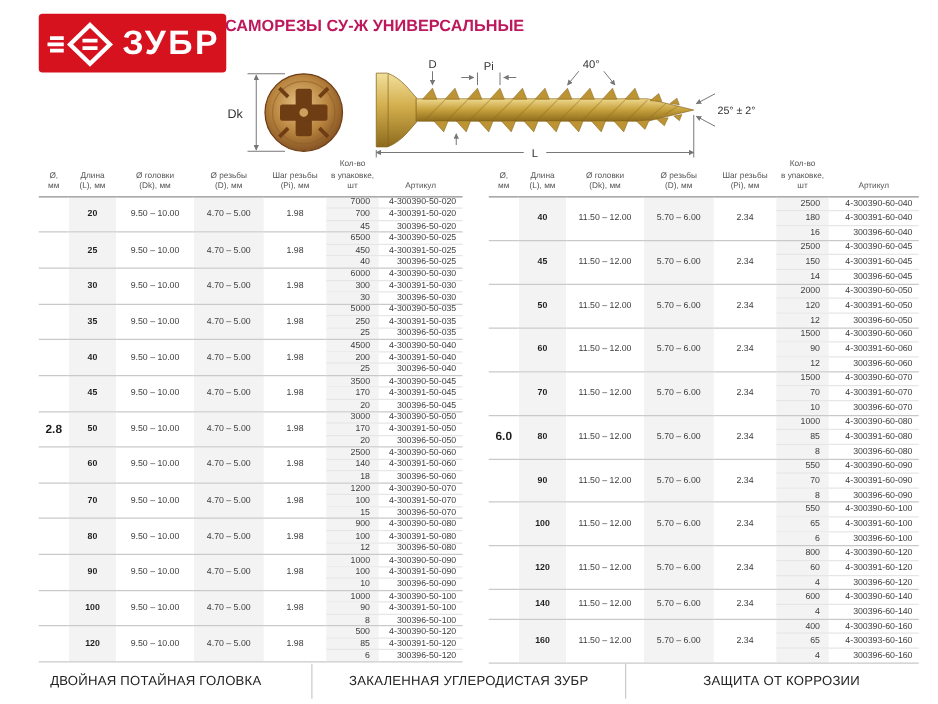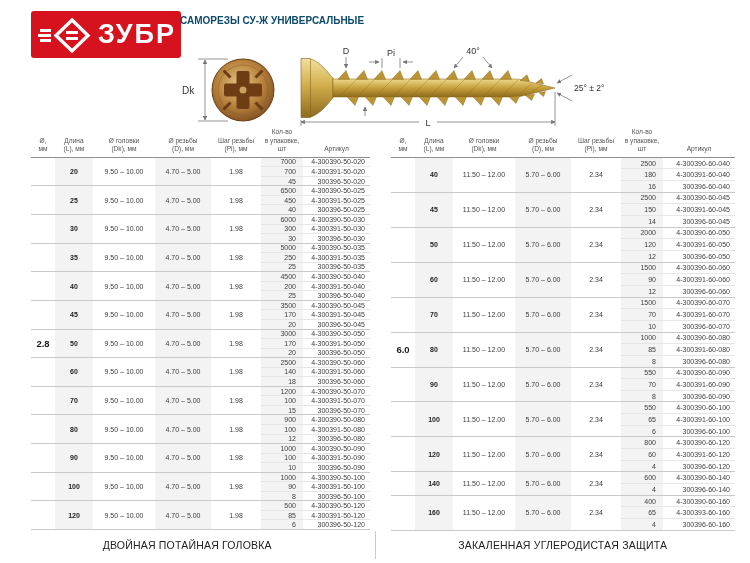--- a/index.html
+++ b/index.html
@@ -2,22 +2,22 @@
 <html><head>
 <meta charset="utf-8">
 <style>
   html,body{margin:0;padding:0;background:#fff;}
   #page{position:relative;width:750px;height:563px;background:#fff;overflow:hidden;
         font-family:"Liberation Sans",sans-serif;}
   
   #logo{position:absolute;left:15px;top:11px;width:150px;height:47px;border-radius:3px;
         display:flex;align-items:center;justify-content:center;gap:6px;margin-left:16px;}
   #logo .brand{color:#fff;font-weight:bold;font-size:27px;letter-spacing:2px;line-height:1;}
-  #title{position:absolute;left:180px;top:13px;font-weight:bold;color:#0c4a6e;
-         font-size:10px;line-height:16px;}
+  #title{position:absolute;left:180px;top:13px;font-weight:bold;color:#be185d;
+         font-size:13px;line-height:16px;}
   
   #diagram{position:absolute;left:170px;top:44px;width:440px;height:84px;}
   
   .spec-table{position:absolute;top:128px;}
   #tbl-50{left:31px;width:339px;}
   #tbl-60{left:391px;width:344px;}
   .spec-table table{width:100%;border-collapse:collapse;table-layout:fixed;
         border-bottom:1px solid #c9c9c9;}
   .spec-table th{font-size:6.6px;line-height:1.3;font-weight:normal;color:#555;
         vertical-align:bottom;padding:0 0 3px 0;border-bottom:1px solid #8f8f8f;}
@@ -623,15 +623,16 @@
           <tr>
             <td class="qty sub">4</td>
             <td class="sku sub">300396-60-160</td>
           </tr>
         </tbody>
       </table>
     </div>
 
   <div id="footer">
     <div class="foot-item">ДВОЙНАЯ ПОТАЙНАЯ ГОЛОВКА</div>
-    <div class="foot-item">ЗАКАЛЕННАЯ УГЛЕРОДИСТАЯ ЗАЩИТА</div>
+    <div class="foot-item">ЗАКАЛЕННАЯ УГЛЕРОДИСТАЯ ЗУБР</div>
+    <div class="foot-item">ЗАЩИТА ОТ КОРРОЗИИ</div>
   </div>
 </div>
 
 </body></html>

